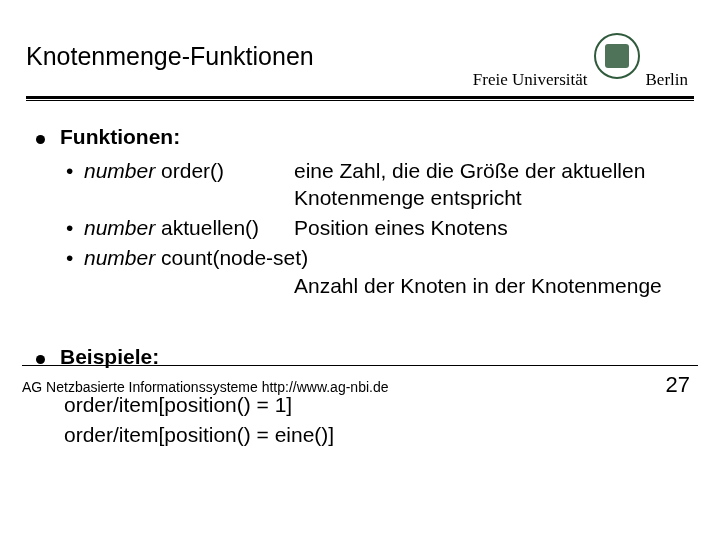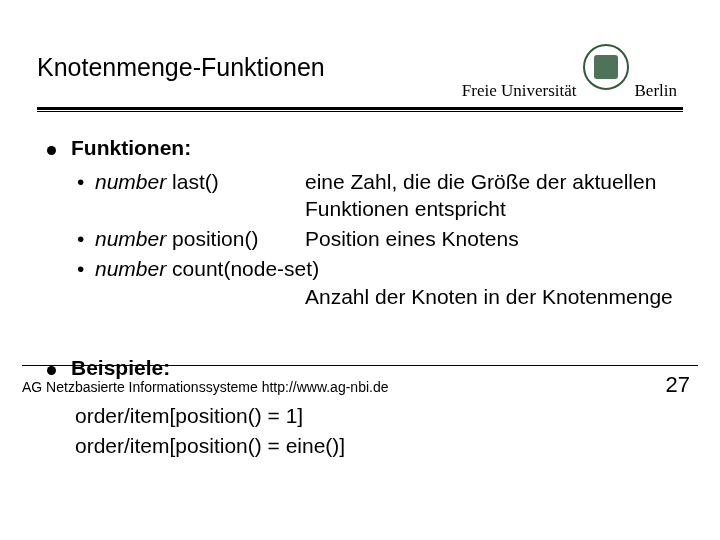--- a/index.html
+++ b/index.html
@@ -1,17 +1,17 @@
 <!DOCTYPE html>
 <html><head>
 <meta charset="utf-8">
 <style>
   * { box-sizing: border-box; margin: 0; padding: 0; }
   html, body { width: 720px; height: 540px; font-family: Verdana, Geneva, sans-serif; background: #fff; color: #000; }
-  .slide { position: relative; width: 720px; height: 428px; padding: 15px; }
+  .slide { position: relative; width: 720px; height: 428px; padding: 4px; }
   .header { display: flex; align-items: center; justify-content: space-between; padding: 18px 28px 6px 22px; }
   .title { font-size: 25px; font-weight: 400; }
   .logo { display: flex; align-items: center; gap: 6px; }
   .logo-text { font-family: Georgia, 'Times New Roman', serif; font-size: 17px; margin-top: 48px; }
   .logo-seal { width: 46px; height: 46px; border: 2px solid #2f5b3c; border-radius: 50%; display: flex; align-items: center; justify-content: center; position: relative; }
   .logo-seal .inner { width: 24px; height: 24px; background: #2f5b3c; border-radius: 3px; opacity: 0.85; }
   .rule-double { margin: 0 22px; }
   .rule-double .r1 { height: 2.5px; background: #000; }
   .rule-double .r2 { height: 1px; background: #000; margin-top: 1.5px; }
   .content { padding: 12px 22px 0 32px; font-size: 21px; line-height: 1.32; }
@@ -62,26 +62,26 @@
       <li>
         <div class="row">
           <span class="b1">
               <span class="dot"></span>
             </span>
           <span>Funktionen:</span>
         </div>
         <ul class="lvl2">
           <li>
             <span class="b2">•</span>
-            <span class="sig"><span class="ital">number</span><span> last()</span></span>
-            <span class="desc">eine Zahl, die die Größe der aktuellen Funktionen entspricht</span>
+            <span class="sig"><span class="ital">number</span><span> order()</span></span>
+            <span class="desc">eine Zahl, die die Größe der aktuellen Knotenmenge entspricht</span>
           </li>
           <li>
             <span class="b2">•</span>
-            <span class="sig"><span class="ital">number</span><span> position()</span></span>
+            <span class="sig"><span class="ital">number</span><span> aktuellen()</span></span>
             <span class="desc">Position eines Knotens</span>
           </li>
           <li>
             <span class="b2">•</span>
             <span class="sig-inline"><span class="ital">number</span><span> count(node-set)</span></span>
             <span class="desc-cont">Anzahl der Knoten in der Knotenmenge</span>
           </li>
         </ul>
       </li>
     </ul>

